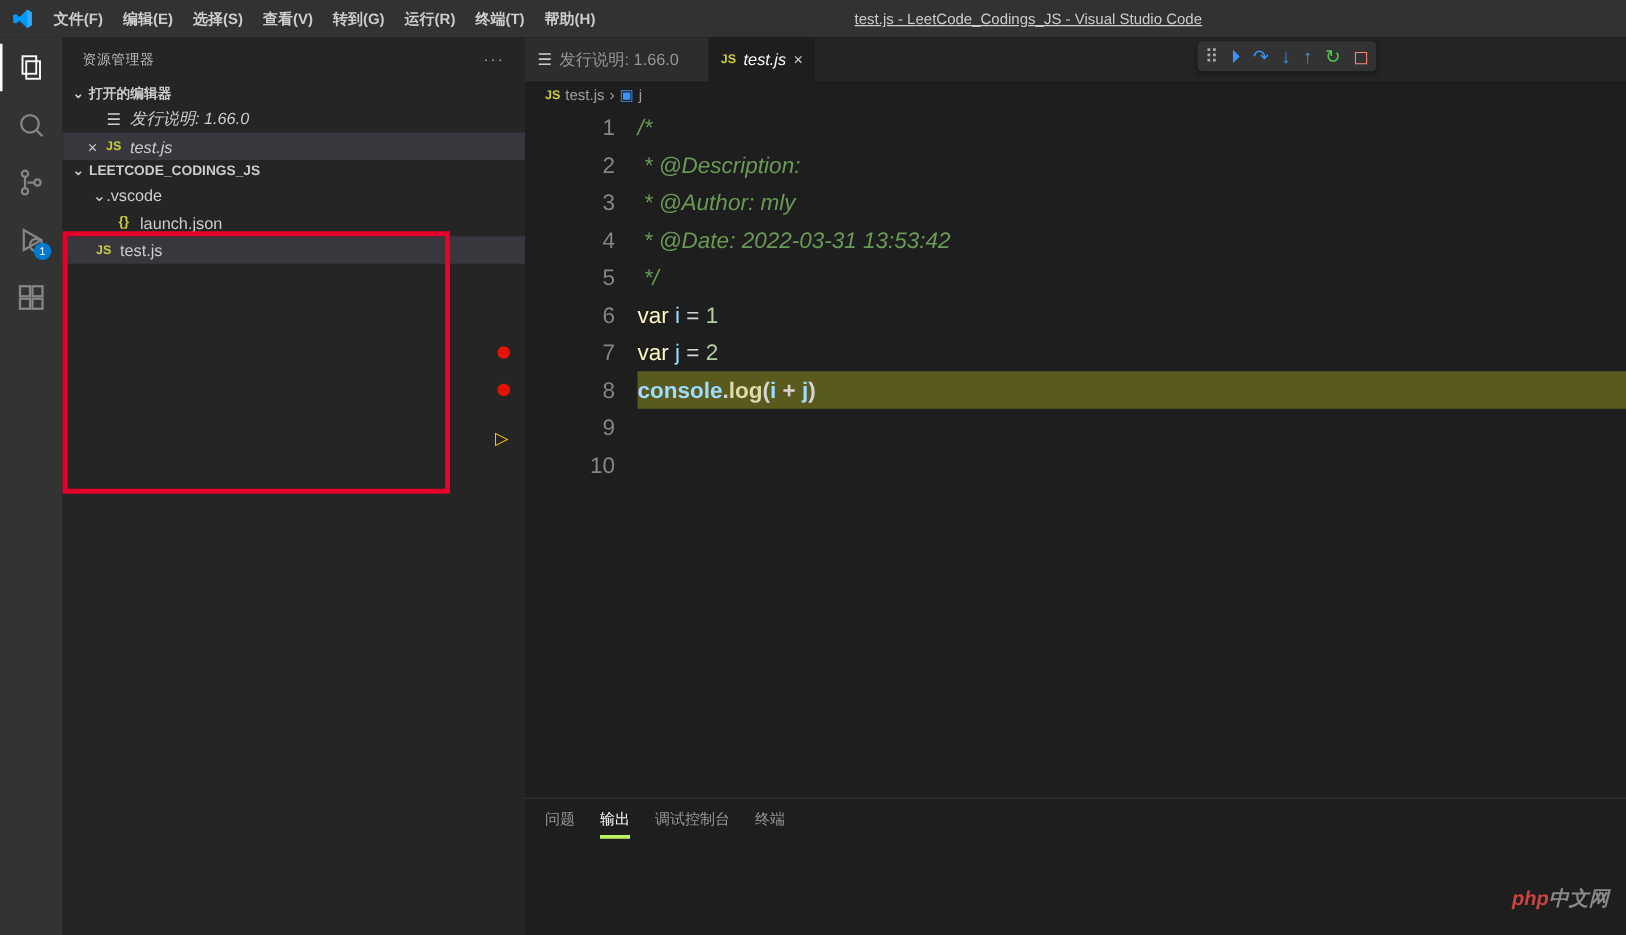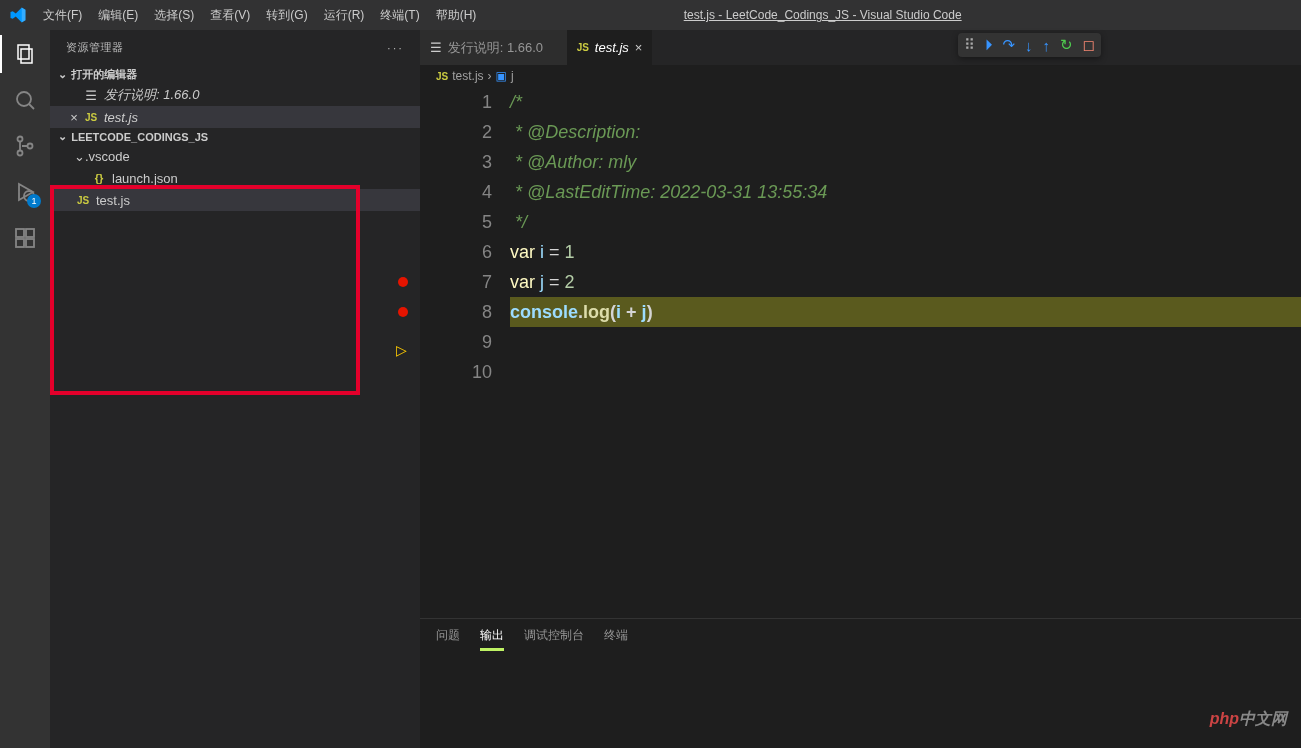--- a/index.html
+++ b/index.html
@@ -1,19 +1,19 @@
 <!DOCTYPE html>
 <html><head>
 <meta charset="utf-8">
 <style>
 * { margin:0; padding:0; box-sizing:border-box; font-family: -apple-system, "Segoe UI", Arial, sans-serif; }
 body { width:1301px; height:748px; background:#1e1e1e; color:#ccc; overflow:hidden; position:relative; }
 .titlebar { height:30px; background:#323233; display:flex; align-items:center; font-size:12px; }
 .titlebar .vslogo { width:35px; display:flex; justify-content:center; }
-.titlebar .menu { display:flex; }
+.titlebar .menu { display:flex;font-weight:bold; }
 .titlebar .menu span { padding:0 8px; cursor:pointer; }
 .titlebar .wintitle { flex:1; text-align:center; color:#ccc;text-decoration:underline; }
 .main { display:flex; height:calc(100% - 30px); }
 .activitybar { width:50px; background:#333333; display:flex; flex-direction:column; align-items:center; padding-top:10px; gap:18px; }
 .activitybar .abicon { width:28px; height:28px; display:flex; align-items:center; justify-content:center; color:#858585; cursor:pointer; position:relative; }
 .activitybar .abicon.active { color:#fff; }
 .activitybar .abicon.active::before { content:""; position:absolute; left:-11px; top:-5px; bottom:-5px; width:2px; background:#fff; }
 .badge { position:absolute; bottom:-2px; right:-2px; background:#007acc; color:#fff; border-radius:50%; width:14px; height:14px; font-size:9px; display:flex; align-items:center; justify-content:center; }
 .sidebar { width:370px; background:#252526; display:flex; flex-direction:column; font-size:13px; position:relative; }
 .sidebar .hdr { height:35px; display:flex; align-items:center; justify-content:space-between; padding:0 16px; color:#bbb; font-size:11px; letter-spacing:.5px; }
@@ -48,21 +48,21 @@
 .code { flex:1; }
 .cline { height:30px; white-space:pre; }
 .cline.hl { background:#5a5a1e;font-weight:bold; }
 .c-comment { color:#6a9955; font-style:italic; }
 .c-kw { color:#fef9c3; }
 .c-var { color:#9cdcfe; }
 .c-num { color:#b5cea8; }
 .c-obj { color:#9cdcfe; }
 .c-fn { color:#dcdcaa; }
 .c-op { color:#d4d4d4; }
-.panel { height:130px; border-top:1px solid #333; background:#1e1e1e; }
+.panel { height:110px; border-top:1px solid #333; background:#1e1e1e; }
 .panel-tabs { display:flex; gap:20px; padding:8px 16px; font-size:12px; color:#969696; }
 .panel-tabs span { cursor:pointer; padding-bottom:4px; }
 .panel-tabs span.active { color:#fff; border-bottom:3px solid #bef264; }
 .watermark { position:absolute; right:14px; bottom:18px; font-size:16px; font-weight:bold; font-style:italic; color:#888; }
 .watermark .p { color:#c44;margin-top:28px; }
 svg { display:block; }
 </style>
 </head>
 <body>
 
@@ -235,21 +235,21 @@
           <div class="gline">6</div>
           <div class="gline">7</div>
           <div class="gline">8</div>
           <div class="gline">9</div>
           <div class="gline">10</div>
         </div>
       <div class="code" id="code">
           <div class="cline"><span class="c-comment">/*</span></div>
           <div class="cline"><span class="c-comment"> * @Description:</span></div>
           <div class="cline"><span class="c-comment"> * @Author: mly</span></div>
-          <div class="cline"><span class="c-comment"> * @LastEditTime: 2022-03-31 13:55:34</span></div>
+          <div class="cline"><span class="c-comment"> * @Date: 2022-03-31 13:53:42</span></div>
           <div class="cline"><span class="c-comment"> */</span></div>
           <div class="cline"><span class="c-kw">var</span> <span class="c-var">i</span> <span class="c-op">=</span> <span class="c-num">1</span></div>
           <div class="cline"><span class="c-kw">var</span> <span class="c-var">j</span> <span class="c-op">=</span> <span class="c-num">2</span></div>
           <div class="cline hl"><span class="c-obj">console</span><span class="c-op">.</span><span class="c-fn">log</span><span class="c-op">(</span><span class="c-var">i</span> <span class="c-op">+</span> <span class="c-var">j</span><span class="c-op">)</span></div>
           <div class="cline"></div>
         </div>
     </div>
     <div class="panel">
       <div class="panel-tabs" id="ptabs">
           <span>问题</span>

